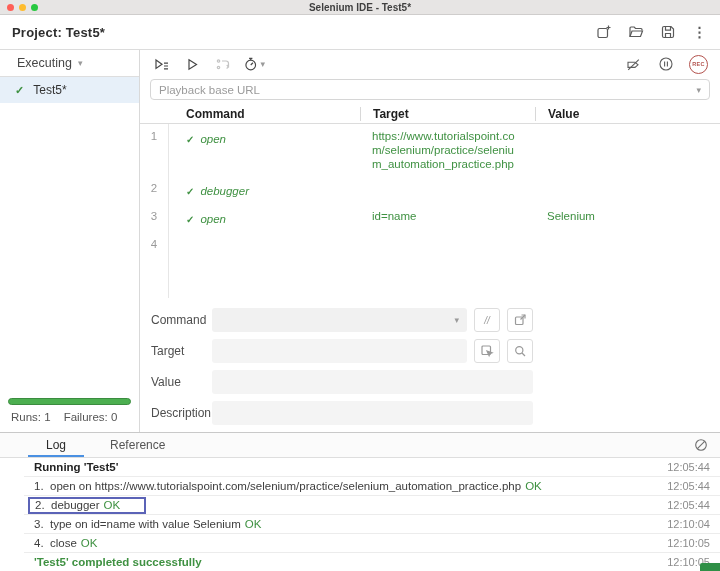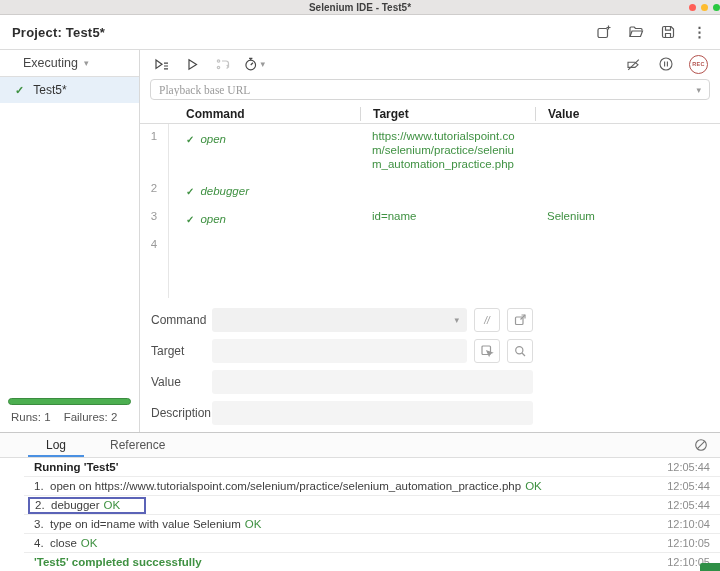--- a/index.html
+++ b/index.html
@@ -2,40 +2,40 @@
 <html><head>
 <meta charset="utf-8">
 <style>
   * { margin:0; padding:0; box-sizing:border-box; }
   html,body { width:720px; height:571px; overflow:hidden; background:#fff;
     font-family:"Liberation Sans", sans-serif; }
   .window { position:relative; width:720px; height:571px; display:flex; flex-direction:column; background:#fff; }
 
   
   .titlebar { height:15px; background:#e7e5e4; border-bottom:1px solid #cfcdcc;
-    display:flex; align-items:center; position:relative; flex:0 0 auto;justify-content:flex-end; }
+    display:flex; align-items:center; position:relative; flex:0 0 auto; }
   .lights { display:flex; gap:5px; margin-left:7px; }
   .light { width:7px; height:7px; border-radius:50%; }
   .light.red{ background:#ff5f57; } .light.yellow{ background:#febc2e; } .light.green{ background:#28c840; }
   .win-title { position:absolute; left:0; right:0; text-align:center; font-size:10px; font-weight:bold; color:#3f3f3f; }
 
   
   .app-header { height:35px; display:flex; align-items:center; padding:3px 12px; border-bottom:1px solid #dcdcdc; flex:0 0 auto; }
   .project-title { font-size:13px; font-weight:600; color:#2e2e2e; letter-spacing:.2px; }
   .header-icons { margin-left:auto; display:flex; align-items:center; gap:15px; }
   .hicon { width:17px; height:17px; display:flex; align-items:center; justify-content:center; cursor:pointer; }
   .hicon svg { stroke:#5a5a5a; fill:none; stroke-width:1.2; }
   .more-dots { font-size:14px; color:#5a5a5a; line-height:10px; font-weight:bold; }
 
   
   .content { flex:1 1 auto; display:flex; min-height:0; }
 
   
   .sidebar { width:140px; border-right:1px solid #d9d9d9; display:flex; flex-direction:column; flex:0 0 auto; }
-  .sidebar-header { height:27px; border-bottom:1px solid #dedede; display:flex; align-items:center; padding:0 23px; }
+  .sidebar-header { height:27px; border-bottom:1px solid #dedede; display:flex; align-items:center; padding:0 17px; }
   .sidebar-header .lbl { font-size:12.5px; color:#474747; }
   .caret { font-size:9px; color:#9a9a9a; margin-left:6px; }
   .test-item { height:26px; display:flex; align-items:center; padding-left:15px; background:#e7f0f9; cursor:pointer; }
   .test-item .chk { color:#3f9142; font-size:11px; font-weight:bold; }
   .test-item .tname { font-size:12px; color:#333; margin-left:9px; }
   .sidebar-spacer { flex:1; }
   .progress-bar { height:7px; margin:0 8px 6px 8px; background:#4caf50; border:1px solid #3b8c3f; border-radius:4px; }
   .runs-row { display:flex; gap:13px; padding:0 11px 9px 11px; font-size:11.5px; color:#555; }
 
   
@@ -47,21 +47,21 @@
   .tbtn .caret { margin-left:2px; }
   .toolbar-right { margin-left:auto; display:flex; align-items:center; gap:13px; }
   .tbtn2 { width:20px; height:20px; display:flex; align-items:center; justify-content:center; cursor:pointer; }
   .tbtn2 svg { stroke:#5d5d5d; fill:none; stroke-width:1.1; }
   .rec-btn { width:19px; height:19px; border:1.5px solid #b3524d; border-radius:50%; color:#b3524d;
     font-size:5.5px; font-weight:bold; display:flex; align-items:center; justify-content:center;
     letter-spacing:.3px; cursor:pointer; background:#fff; }
 
   .url-row { padding:3px 10px 4px 10px; flex:0 0 auto; }
   .url-box { height:21px; border:1px solid #d6d6d6; border-radius:4px; display:flex; align-items:center; padding:0 8px; background:#fff; }
-  .url-box input { flex:1; border:none; outline:none; font-size:11.5px; color:#333; background:transparent; font-family:Liberation Serif, serif; }
+  .url-box input { flex:1; border:none; outline:none; font-size:11.5px; color:#333; background:transparent; font-family:Liberation Sans, sans-serif; }
   .url-box input::placeholder { color:#9b9b9b; }
 
   .cmd-table { flex:1; display:flex; flex-direction:column; min-height:0; }
   .cmd-head { height:20px; display:flex; border-bottom:1px solid #dcdcdc; font-size:12px; font-weight:bold; color:#1f1f1f; flex:0 0 auto; }
   .col-num { width:28px; flex:0 0 auto; }
   .col-cmd { width:192px; flex:0 0 auto; padding-left:18px; }
   .col-target { width:175px; flex:0 0 auto; padding-left:12px; }
   .col-value { flex:1; padding-left:12px; }
   .cmd-head .col-target, .cmd-head .col-value { border-left:1px solid #d8d8d8; align-self:center; height:14px; line-height:14px; }
   .cmd-head .col-cmd { align-self:center; }
@@ -160,21 +160,21 @@
       <div id="test-list">
           <div class="test-item">
             <span class="chk">✓</span>
             <span class="tname">Test5*</span>
           </div>
         </div>
       <div class="sidebar-spacer"></div>
       <div class="progress-bar"></div>
       <div class="runs-row">
         <span>Runs: 1</span>
-        <span>Failures: 2</span>
+        <span>Failures: 0</span>
       </div>
     </div>
 
     <div class="main">
       <div class="toolbar">
         <span class="tbtn">
           <svg width="17" height="15" viewBox="0 0 17 15">
               <path d="M3 3l6 4.2L3 11.4z"></path>
               <path d="M11 6.2h4M11 9h4M11 11.8h4"></path>
             </svg>

